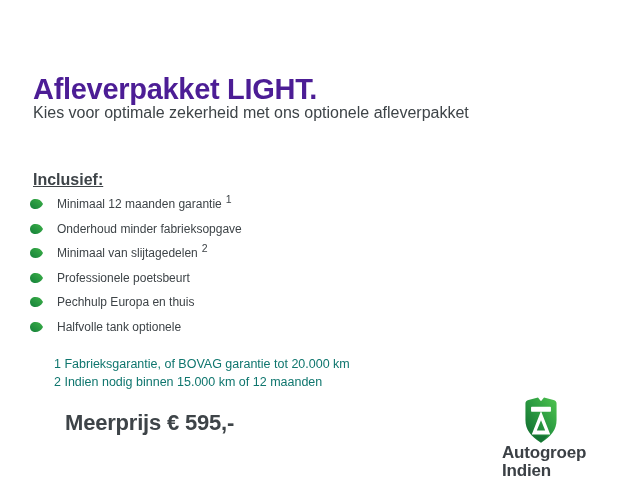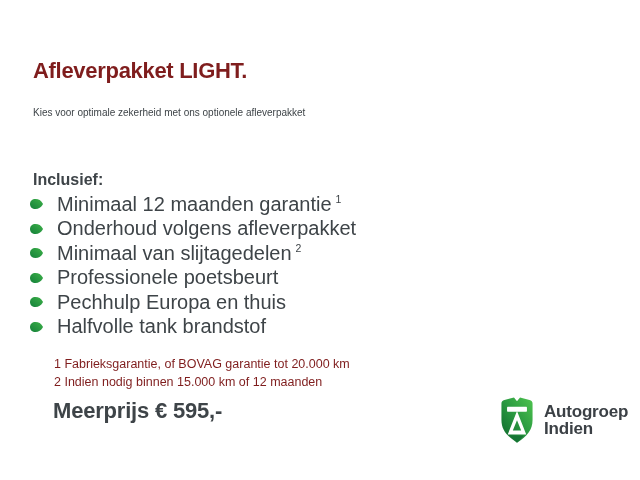--- a/index.html
+++ b/index.html
@@ -1,45 +1,45 @@
 <!DOCTYPE html>
 <html><head>
 <meta charset="utf-8">
 <style>
   html,body{margin:0;padding:0;background:#ffffff;}
   .canvas{
     position:relative;width:640px;height:480px;background:#ffffff;
     font-family:"Liberation Sans",sans-serif;color:#3e4448;overflow:hidden;
   }
   .title{
-    position:absolute;left:33px;top:58px;margin:0;
-    font-size:22px;font-weight:700;letter-spacing:-0.3px;color:#7f1d1d;
+    position:absolute;left:33px;top:73px;margin:0;
+    font-size:29px;font-weight:700;letter-spacing:-0.3px;color:#4c1d95;
   }
   .intro{
     position:absolute;left:33px;top:102px;margin:0;
-    font-size:10px;line-height:21px;color:#3e4448;
+    font-size:16px;line-height:21px;color:#3e4448;
   }
   .inclusief-heading{
     position:absolute;left:33px;top:171px;margin:0;
-    font-size:16px;font-weight:700;color:#3e4448;
+    font-size:16px;font-weight:700;color:#3e4448;text-decoration:underline;
   }
   .list{position:absolute;left:29px;top:192px;}
   .row{display:flex;align-items:center;height:24.5px;}
   .bullet{width:15px;height:12px;margin-right:13px;flex:0 0 auto;display:block;}
-  .item-text{font-size:20px;color:#3e4448;white-space:nowrap;}
+  .item-text{font-size:12px;color:#3e4448;white-space:nowrap;}
   .fsup{font-size:10.5px;color:#3e4448;position:relative;top:-5px;margin-left:4px;}
   .footnotes{
     position:absolute;left:54px;top:356px;
-    font-size:12.5px;line-height:17.5px;color:#7f1d1d;
+    font-size:12.5px;line-height:17.5px;color:#0f766e;
   }
   .price{
-    position:absolute;left:53px;top:398px;margin:0;
+    position:absolute;left:53px;top:398px;margin:12px;
     font-size:22px;font-weight:700;letter-spacing:-0.2px;color:#3e4448;
   }
-  .logo{position:absolute;left:496px;top:396px;display:flex;align-items:center;}
+  .logo{position:absolute;left:496px;top:396px;display:flex;align-items:center;flex-direction:column;}
   .logo-mark{width:42px;height:48px;display:block;}
   .logo-text{margin-left:6px;font-size:17px;font-weight:700;line-height:17.5px;
     letter-spacing:-0.2px;color:#3b4045;}
   .hidden-defs{position:absolute;width:0;height:0;overflow:hidden;}
 </style>
 </head>
 <body>
 
 <svg class="hidden-defs" aria-hidden="true">
   <defs>
@@ -70,21 +70,21 @@
           <path fill="url(#bulletGrad)" d="M1,6 C1,3 3.2,1 6.5,1 C9.6,1 12.2,2.5 13.6,5.2 L14,6 L13.6,6.8 C12.2,9.5 9.6,11 6.5,11 C3.2,11 1,9 1,6 Z"></path>
         </svg>
       <span class="item-text">Minimaal 12 maanden garantie</span>
       <span class="fsup">1</span>
     </div>
 
     <div class="row">
       <svg class="bullet" viewBox="0 0 15 12">
           <path fill="url(#bulletGrad)" d="M1,6 C1,3 3.2,1 6.5,1 C9.6,1 12.2,2.5 13.6,5.2 L14,6 L13.6,6.8 C12.2,9.5 9.6,11 6.5,11 C3.2,11 1,9 1,6 Z"></path>
         </svg>
-      <span class="item-text">Onderhoud volgens afleverpakket</span>
+      <span class="item-text">Onderhoud minder fabrieksopgave</span>
       <span class="fsup"></span>
     </div>
 
     <div class="row">
       <svg class="bullet" viewBox="0 0 15 12">
           <path fill="url(#bulletGrad)" d="M1,6 C1,3 3.2,1 6.5,1 C9.6,1 12.2,2.5 13.6,5.2 L14,6 L13.6,6.8 C12.2,9.5 9.6,11 6.5,11 C3.2,11 1,9 1,6 Z"></path>
         </svg>
       <span class="item-text">Minimaal van slijtagedelen</span>
       <span class="fsup">2</span>
     </div>
@@ -103,21 +103,21 @@
         </svg>
       <span class="item-text">Pechhulp Europa en thuis</span>
       <span class="fsup"></span>
     </div>
 
 
     <div class="row">
       <svg class="bullet" viewBox="0 0 15 12">
           <path fill="url(#bulletGrad)" d="M1,6 C1,3 3.2,1 6.5,1 C9.6,1 12.2,2.5 13.6,5.2 L14,6 L13.6,6.8 C12.2,9.5 9.6,11 6.5,11 C3.2,11 1,9 1,6 Z"></path>
         </svg>
-      <span class="item-text">Halfvolle tank brandstof</span>
+      <span class="item-text">Halfvolle tank optionele</span>
       <span class="fsup"></span>
     </div>
 
   </div>
 
   <div class="footnotes">
     <div>1 Fabrieksgarantie, of BOVAG garantie tot 20.000 km</div>
     <div>2 Indien nodig binnen 15.000 km of 12 maanden</div>
   </div>
 

